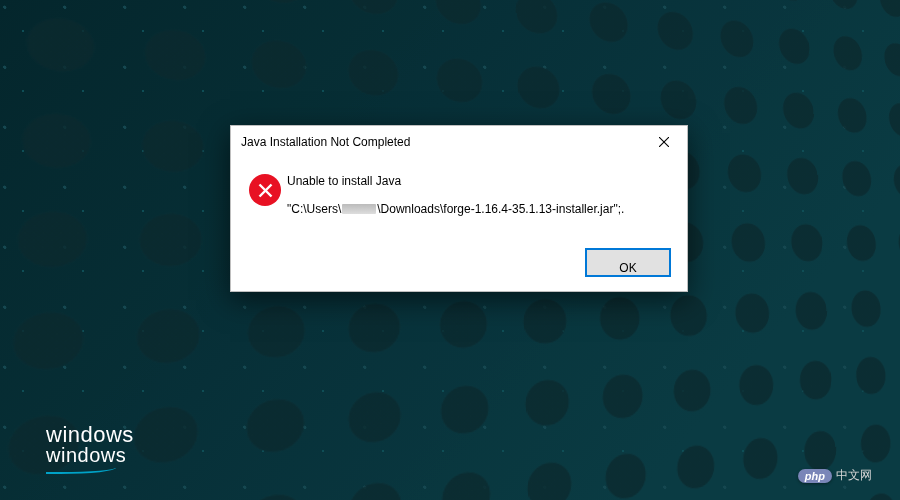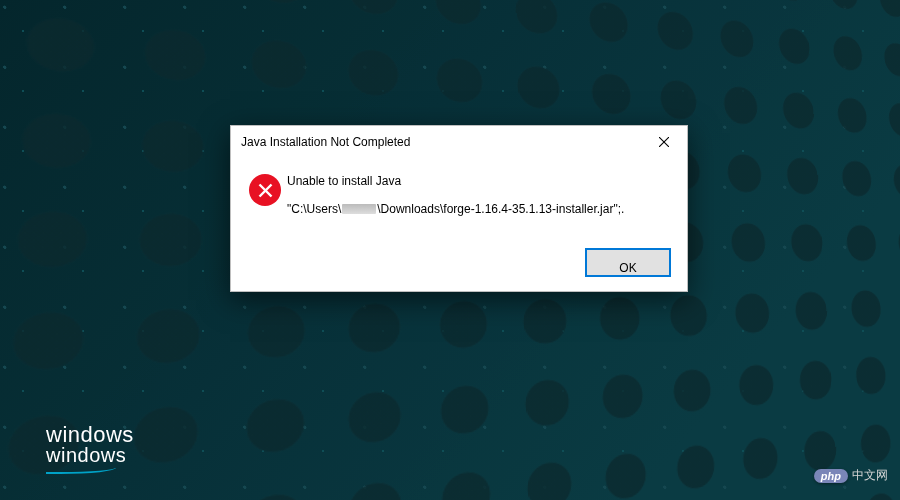--- a/index.html
+++ b/index.html
@@ -82,21 +82,21 @@
       line-height: 0.92;
     }
     .wm-logo .w1 { font-size: 22px; font-weight: 300; letter-spacing: 0.5px; }
     .wm-logo .w2 { font-size: 20px; font-weight: 300; letter-spacing: 0.5px; }
     .wm-logo .swoosh {
       width: 70px; height: 8px; border-bottom: 2px solid #00a2c7;
       border-radius: 0 0 80% 0; margin-top: 2px;
     }
 
     .php-badge {
-      position: absolute; right: 12px; bottom: 16px;
+      position: absolute; right: 28px; bottom: 16px;
       display: flex; align-items: center; gap: 4px;
       font-size: 12px; color: #d6d6d6;
     }
     .php-pill {
       background: #7a86b8; color: #fff;
       border-radius: 10px; padding: 1px 7px;
       font-weight: 700; font-size: 11px; font-style: italic;
       box-shadow: 0 1px 3px rgba(0,0,0,0.4);
     }
   </style>

